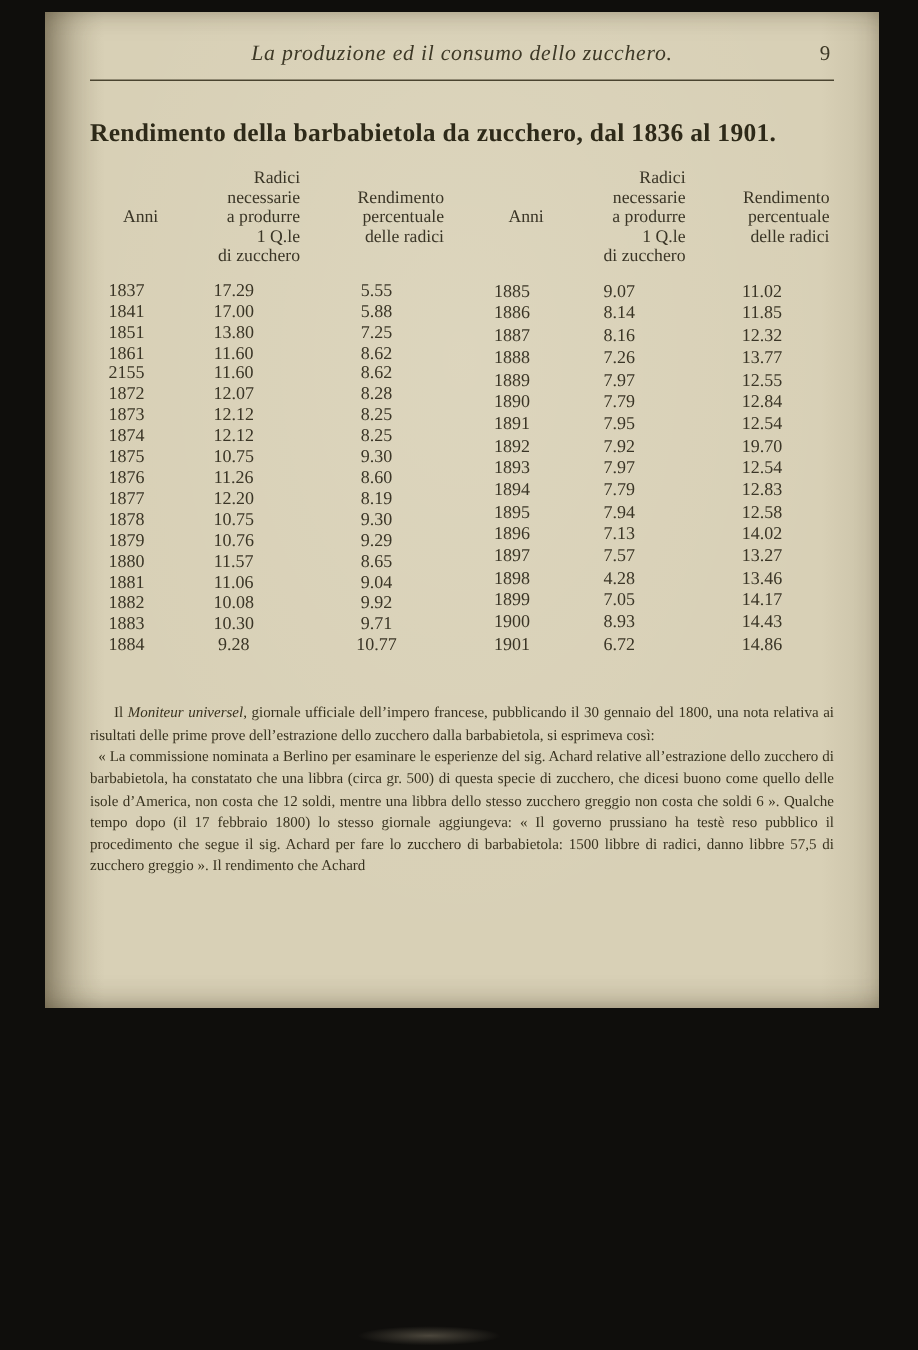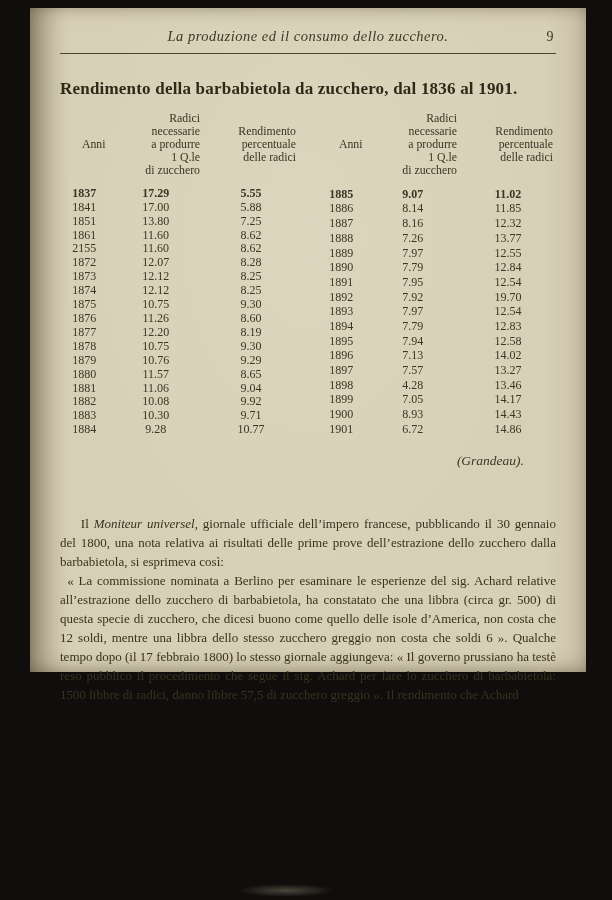--- a/index.html
+++ b/index.html
@@ -60,32 +60,32 @@
     text-align:right;
     vertical-align:middle;
     white-space:pre-line;
     line-height:1.1;
     padding:0 3px;
   }
   th.col-anni { width:46px; }
   th.col-radici { width:96px; }
   th.col-rend { width:96px; }
   td { text-align:center; padding:0 3px; line-height:1.16; }
-  tbody tr:first-child td { padding-top:10px;font-weight:bold; }
+  tbody tr:first-child td { padding-top:10px; }
   .attribution {
     text-align:right;
     font-style:italic;
     font-size:13.5px;
     margin-top:16px;
     padding-right:32px;
     color:#3a3526;
   }
   .body-text {
-    margin-top:46px;
-    font-size:13px;
+    margin-top:32px;
+    font-size:10px;
     line-height:1.46;
     text-align:justify;
     color:#38321f;
   }
   .body-text p { margin:0; }
   .para1 { text-indent:1.6em; }
   .para2 { text-indent:0.55em; }
   .ital { font-style:italic; }
   .bottom-smudge {
     position:absolute;
@@ -315,21 +315,20 @@
           </tr>
           <tr>
             <td>1901</td>
             <td>6.72</td>
             <td>14.86</td>
           </tr>
         </tbody>
     </table>
   </div>
 
-  <div class="attribution">(Grandeau).</div>
 
   <div class="body-text">
     <p class="para1"><span>Il </span><span class="ital">Moniteur universel</span><span>, giornale ufficiale dell’impero francese, pubblicando il 30 gennaio del 1800, una nota relativa ai risultati delle prime prove dell’estrazione dello zucchero dalla barbabietola, si esprimeva così:</span></p>
     <p class="para2">« La commissione nominata a Berlino per esaminare le esperienze del sig. Achard relative all’estrazione dello zucchero di barbabietola, ha constatato che una libbra (circa gr. 500) di questa specie di zucchero, che dicesi buono come quello delle isole d’America, non costa che 12 soldi, mentre una libbra dello stesso zucchero greggio non costa che soldi 6 ». Qualche tempo dopo (il 17 febbraio 1800) lo stesso giornale aggiungeva: « Il governo prussiano ha testè reso pubblico il procedimento che segue il sig. Achard per fare lo zucchero di barbabietola: 1500 libbre di radici, danno libbre 57,5 di zucchero greggio ». Il rendimento che Achard</p>
   </div>
 
 </div>
 
 <div class="bottom-smudge"></div>
 

